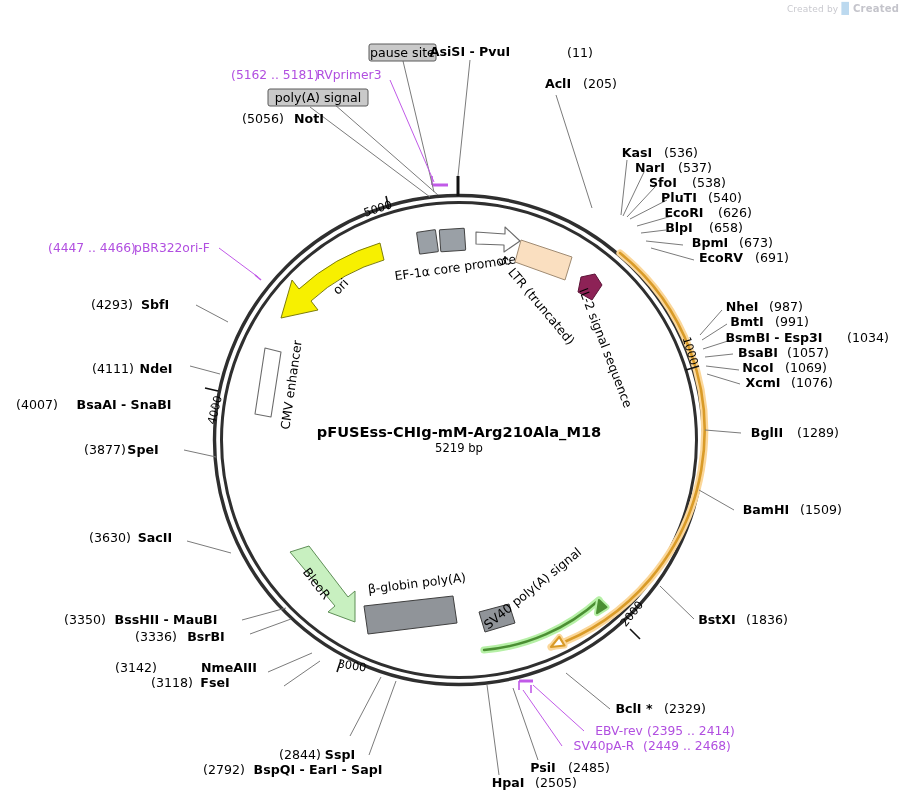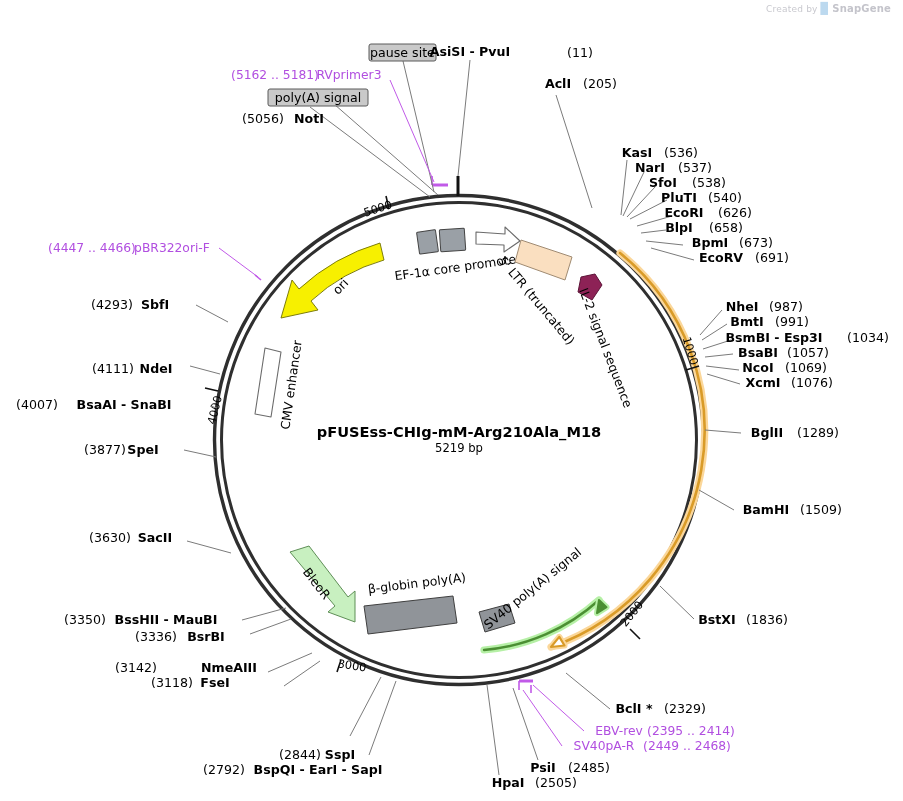--- a/index.html
+++ b/index.html
@@ -3,21 +3,21 @@
 <meta charset="utf-8">
 <style>
   html,body{margin:0;padding:0;}
   body{
     width:903px;height:801px;background:#ffffff;
     font-family:"DejaVu Sans","Liberation Sans",sans-serif;
     overflow:hidden;position:relative;
   }
   #map{position:absolute;left:0;top:0;width:903px;height:801px;}
   .wm{
-    position:absolute;right:12px;top:3px;
+    position:absolute;right:4px;top:3px;
     font-size:9px;color:#c9c9cf;letter-spacing:.2px;
     display:flex;align-items:center;gap:3px;
     font-family:"DejaVu Sans","Liberation Sans",sans-serif;
   }
   .wm .bolt{color:#bcd9ef;font-size:11px;line-height:1;}
   .wm .sg{color:#c4c4cb;font-weight:bold;font-size:10px;}
   text{dominant-baseline:middle;}
   .ez{font-weight:bold;font-size:12.6px;fill:#000;}
   .pz{font-size:12.6px;fill:#000;}
   .prim{font-size:12.3px;fill:#b14fe0;}
@@ -28,21 +28,21 @@
   .lead{stroke:#7b7b7b;stroke-width:1;fill:none;}
   .leadp{stroke:#c15ae8;stroke-width:1;fill:none;}
   .boxlbl{fill:#c9c9c9;stroke:#5a5a5a;stroke-width:1;}
 </style>
 </head>
 <body>
 
 <div class="wm">
   <span>Created by</span>
   <span class="bolt">▉</span>
-  <span class="sg">SnapGene</span>
+  <span class="sg">Created</span>
 </div>
 
 <svg id="map" viewBox="0 0 903 801">
 
   <g>
     <circle cx="459" cy="440" r="244.5" fill="none" stroke="#2f2f2f" stroke-width="3.4"></circle>
     <circle cx="459" cy="440" r="237.5" fill="none" stroke="#2f2f2f" stroke-width="3.0"></circle>
   </g>
 
   <g>

